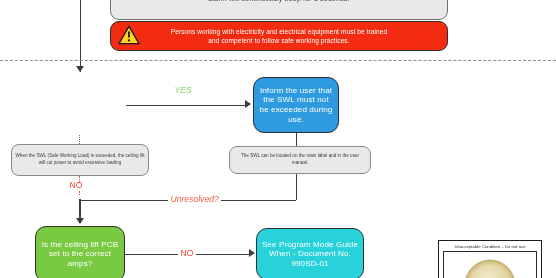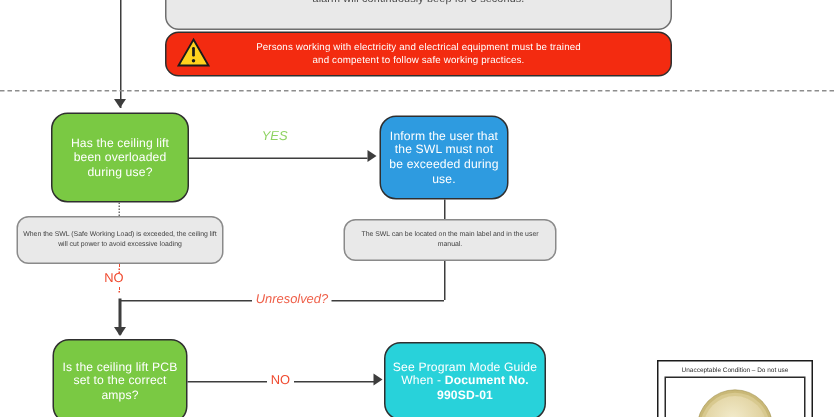--- a/index.html
+++ b/index.html
@@ -186,23 +186,20 @@
     <polygon points="12,1.5 23,20.5 1,20.5" fill="#ffd21e" stroke="#1b1b1b" stroke-width="1.4"></polygon>
     <rect x="11" y="7" width="2" height="7" rx="0.9" fill="#1b1b1b"></rect>
     <circle cx="12" cy="17" r="1.25" fill="#1b1b1b"></circle>
   </svg>
 
   <div class="line-v" style="left:80px; top:-6px; height:78px;"></div>
   <div class="arrow-down" style="left:75.8px; top:66px;"></div>
 
   <div class="divider" style="top:60px;"></div>
 
-  <div class="node node-green" style="left:34px; top:75px; width:92px; height:60px; font-size:8.1px;">
-    <span class="node-text">Has the ceiling lift been overloaded during use?</span>
-  </div>
 
   <div class="line-h" style="left:126px; top:104.5px; width:119px;"></div>
   <div class="arrow-right" style="left:245px; top:100.4px;"></div>
   <div class="edge-label lbl-yes" style="left:172px; top:85px;font-style:italic;">YES</div>
 
   <div class="node node-blue" style="left:253px; top:77px; width:86px; height:56px; font-size:8.1px;">
     <span class="node-text">Inform the user that the SWL must not be exceeded during use.</span>
   </div>
 
   <div class="annot" style="left:11px; top:144px; width:138px; height:32px;">
@@ -233,21 +230,21 @@
   <div class="node node-green" style="left:35px; top:226px; width:90px; height:56px; font-size:8.1px;">
     <span class="node-text">Is the ceiling lift PCB set to the correct amps?</span>
   </div>
 
   <div class="line-h" style="left:125px; top:253.5px; width:125px;"></div>
   <div class="arrow-right" style="left:249px; top:249.4px;"></div>
   <div class="edge-label lbl-no" style="left:178px; top:248px;">NO</div>
 
   <div class="node node-cyan" style="left:256px; top:228px; width:108px; height:52px; font-size:8.1px;">
     <span class="node-text">
-      <span>See Program Mode Guide When - </span><span style="font-weight:bold;">Document No. 990SD-01</span>
+      <span>See Program Mode Guide When - </span><span style="font-weight:normal;">Document No. 990SD-01</span>
     </span>
   </div>
 
   <div class="sticker" style="left:438px; top:240px; width:104px; height:62px;">
     <div class="sticker-title">Unacceptable Condition – Do not use</div>
     <div class="sticker-inner">
       <svg class="seal-teeth" viewBox="0 0 60 60">
         <g fill="#c9b877" stroke="#a2914f" stroke-width="0.4">
           <circle cx="30" cy="30" r="26"></circle>
         </g>

